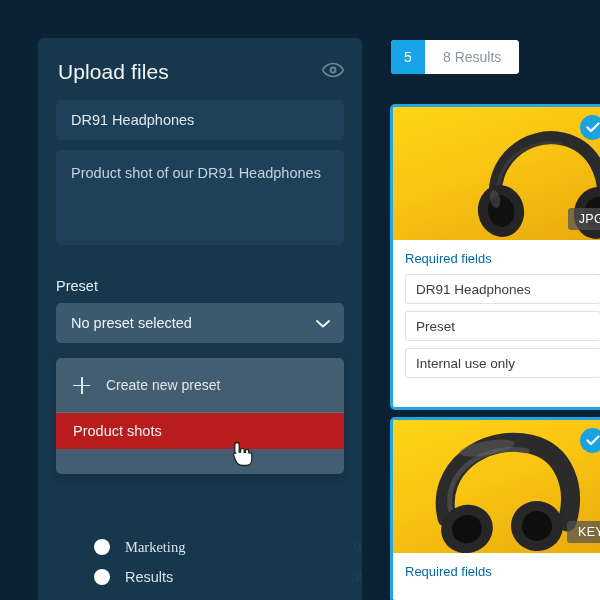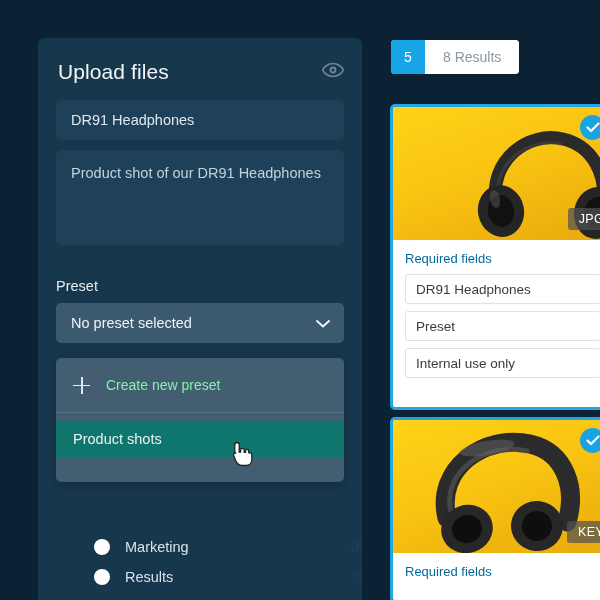--- a/index.html
+++ b/index.html
@@ -141,47 +141,47 @@
     margin-right: 16px;
     flex: 0 0 auto;
   }
   .plus-icon::before, .plus-icon::after {
     content: "";
     position: absolute;
     background: #e2eaef;
   }
   .plus-icon::before { left: 0; top: 8px; width: 17px; height: 1.6px; }
   .plus-icon::after  { top: 0; left: 8px; height: 17px; width: 1.6px; }
-  .dd-create-label { color: #86efac; font-size: 14px; text-align: right; }
+  .dd-create-label { color: #e5e5e5; font-size: 14px; text-align: right; }
 
   .dd-sep { height: 1px; background: #55707f; }
 
   .dd-item {
     height: 36px;
     display: flex;
     align-items: center;
     padding: 0 17px;
     color: #eaf1f5;
     font-size: 14.5px;
     cursor: pointer;
   }
-  .dd-item.hovered { background: #0f766e; margin-top: 8px; }
+  .dd-item.hovered { background: #b91c1c; }
 
   .dd-pad { height: 25px; }
 
   
   .radio-row {
     position: absolute;
     left: 56px;
     width: 288px;
     height: 34px;
     display: flex;
     align-items: center;
   }
-  .radio-row.r1 { top: 492px; }
+  .radio-row.r1 { top: 492px; font-family: Liberation Serif, serif; }
   .radio-row.r2 { top: 522px; }
 
   .radio-dot {
     width: 16px; height: 16px;
     border-radius: 50%;
     background: #ffffff;
     margin-right: 15px;
     flex: 0 0 auto;
   }
   .radio-label {

